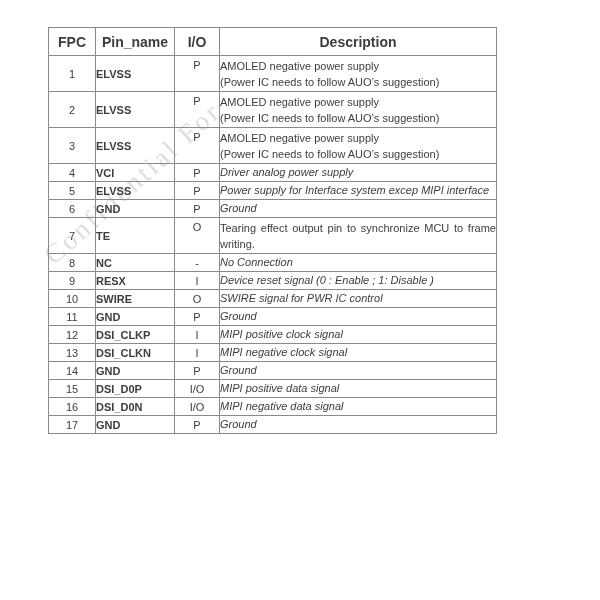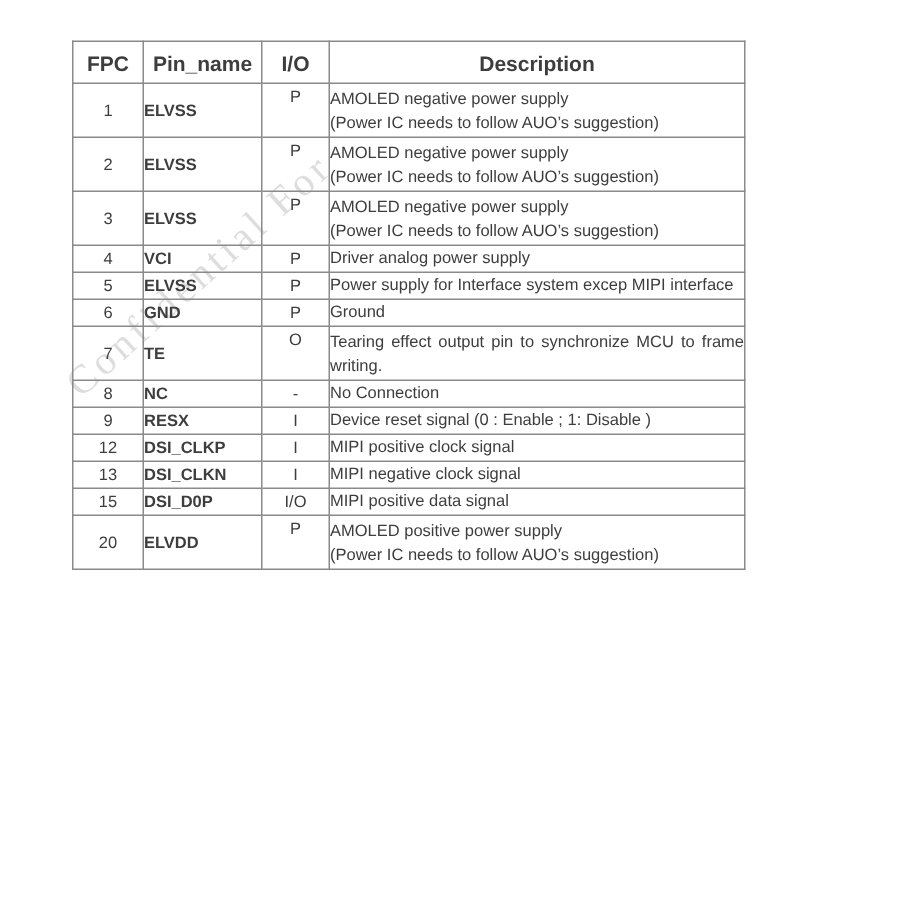--- a/index.html
+++ b/index.html
@@ -81,21 +81,21 @@
     margin-top: 32px;
   }
   tr.tall td.desc {
     vertical-align: top;
     padding-top: 2px;
   }
   td.desc .line {
     line-height: 16px;
     white-space: nowrap;
   }
-  tr.single td.desc .line { line-height: 17px; }
+  tr.single td.desc .line { line-height: 17px; font-style: italic; }
   td.desc .line.justify {
     white-space: normal;
     text-align: justify;
     text-align-last: justify;
   }
 </style>
 </head>
 <body>
 
 <div class="page">
@@ -188,48 +188,79 @@
         </tr>
         <tr class="single">
           <td class="fpc">9</td>
           <td class="pin">RESX</td>
           <td class="io">I</td>
           <td class="desc">
             <div class="line">Device reset signal (0 : Enable ; 1: Disable )</div>
           </td>
         </tr>
         <tr class="single">
+          <td class="fpc">10</td>
+          <td class="pin">SWIRE</td>
+          <td class="io">O</td>
+          <td class="desc">
+            <div class="line">SWIRE signal for PWR IC control</div>
+          </td>
+        </tr>
+        <tr class="single">
+          <td class="fpc">11</td>
+          <td class="pin">GND</td>
+          <td class="io">P</td>
+          <td class="desc">
+            <div class="line">Ground</div>
+          </td>
+        </tr>
+        <tr class="single">
           <td class="fpc">12</td>
           <td class="pin">DSI_CLKP</td>
           <td class="io">I</td>
           <td class="desc">
             <div class="line">MIPI positive clock signal</div>
           </td>
         </tr>
         <tr class="single">
           <td class="fpc">13</td>
           <td class="pin">DSI_CLKN</td>
           <td class="io">I</td>
           <td class="desc">
             <div class="line">MIPI negative clock signal</div>
           </td>
         </tr>
         <tr class="single">
+          <td class="fpc">14</td>
+          <td class="pin">GND</td>
+          <td class="io">P</td>
+          <td class="desc">
+            <div class="line">Ground</div>
+          </td>
+        </tr>
+        <tr class="single">
           <td class="fpc">15</td>
           <td class="pin">DSI_D0P</td>
           <td class="io">I/O</td>
           <td class="desc">
             <div class="line">MIPI positive data signal</div>
           </td>
         </tr>
-        <tr class="tall">
-          <td class="fpc">20</td>
-          <td class="pin">ELVDD</td>
-          <td class="io">P</td>
-          <td class="desc">
-            <div class="line">AMOLED positive power supply</div>
-            <div class="line">(Power IC needs to follow AUO’s suggestion)</div>
+        <tr class="single">
+          <td class="fpc">16</td>
+          <td class="pin">DSI_D0N</td>
+          <td class="io">I/O</td>
+          <td class="desc">
+            <div class="line">MIPI negative data signal</div>
+          </td>
+        </tr>
+        <tr class="single">
+          <td class="fpc">17</td>
+          <td class="pin">GND</td>
+          <td class="io">P</td>
+          <td class="desc">
+            <div class="line">Ground</div>
           </td>
         </tr>
       </tbody>
   </table>
 
 </div>
 
 </body></html>

